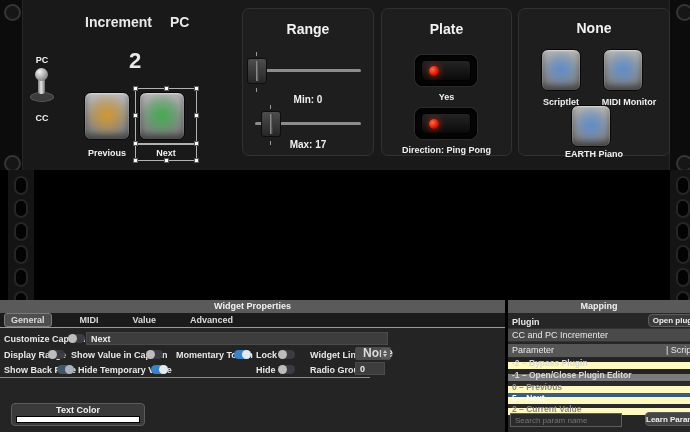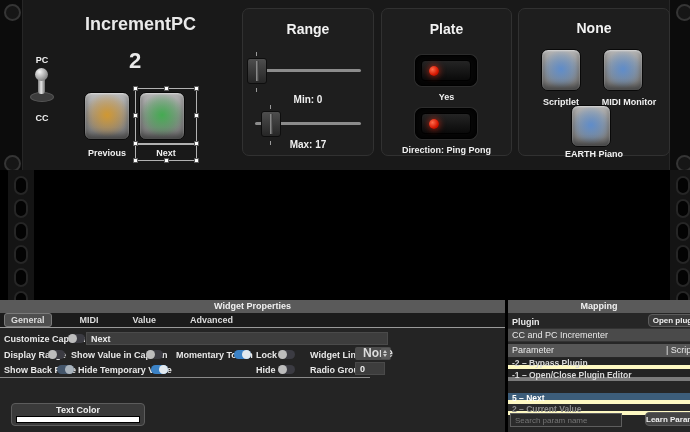--- a/index.html
+++ b/index.html
@@ -71,21 +71,21 @@
   .dropdown{ position:absolute; width:36px; height:13px; background:#4c4c4c; border-radius:2px; font-size:12px; font-weight:bold;
              color:#ddd; line-height:13px; padding-left:8px;}
   .dd-step{ position:absolute; right:1px; top:1px; bottom:1px; width:9px; background:#5a5a5a; border-radius:1px;}
   .dd-step::before{ content:""; position:absolute; left:2px; top:2px; border-left:2.5px solid transparent; border-right:2.5px solid transparent; border-bottom:3px solid #ccc;}
   .dd-step::after{ content:""; position:absolute; left:2px; bottom:2px; border-left:2.5px solid transparent; border-right:2.5px solid transparent; border-top:3px solid #ccc;}
 
   .btn{ position:absolute; background:#3a3a3a; border:1px solid #5c5c5c; border-radius:4px; color:#efefef;
         font-size:9px; font-weight:bold; text-align:center;}
 
   
-  .mrow{ position:absolute; left:0; right:0; height:11px; font-size:8.5px; font-weight:bold; line-height:11px; padding-left:4px; color:#d8d8d8; background:#232323; border-bottom:4px solid #fef9c3;}
+  .mrow{ position:absolute; left:0; right:0; height:11px; font-size:8.5px; font-weight:bold; line-height:11px; padding-left:4px; color:#d8d8d8; background:#232323; border-bottom:7px solid #fef9c3;}
   .mrow.dim{ color:#8a8a8a; background:#2b2b2b;}
   .mrow.sel{ color:#fff; background:#3c5d7a;}
   .subbar{ position:absolute; left:0; right:0; font-size:9px; font-weight:normal; }
 </style>
 </head>
 <body>
 
 <div class="screen">
 
   <div class="abs side-strip" style="left:0"></div>
@@ -107,21 +107,21 @@
   </div>
   <div class="abs rail" style="left:670px;">
     <div class="rail-slot"></div>
     <div class="rail-slot"></div>
     <div class="rail-slot"></div>
     <div class="rail-slot"></div>
     <div class="rail-slot"></div>
     <div class="rail-slot"></div>
   </div>
 
-  <div class="abs" style="left:85px; top:14px; display:flex; font-size:18px; font-weight:bold;">
+  <div class="abs" style="left:85px; top:14px; display:flex; gap:18px; font-size:14px; font-weight:bold;">
     <span>Increment</span>
     <span>PC</span>
   </div>
   <div class="abs" style="left:110px; top:48px; width:50px; text-align:center; font-size:22px; font-weight:bold;">2</div>
 
   <div class="small-cap" style="left:30px; top:55px; width:24px;">PC</div>
   <div>
     <div class="abs lever-base" style="left:30px; top:92px;"></div>
     <div class="abs lever-stem" style="left:38px; top:74px;"></div>
     <div class="abs lever-knob" style="left:35px; top:68px;"></div>
@@ -247,20 +247,21 @@
 
     <div class="subbar" style="top:28px; height:14px; background:#4a4a4a; border-top:1px solid #333; border-bottom:1px solid #333; line-height:13px; padding-left:4px;">CC and PC Incrementer</div>
 
     <div class="subbar" style="top:44px; height:13px; background:#565656; line-height:13px;">
       <span style="position:absolute; left:4px;">Parameter</span>
       <span style="position:absolute; left:158px; white-space:nowrap;">| Scriptlet</span>
     </div>
 
     <div class="mrow" style="top:58px;">-2 – Bypass Plugin</div>
     <div class="mrow" style="top:70px; border-bottom-color:#7a7a7a;">-1 – Open/Close Plugin Editor</div>
+    <div class="mrow dim" style="top:82px;">0 – Previous</div>
     <div class="mrow sel" style="top:93px;">5 – Next</div>
     <div class="mrow dim" style="top:104px;">2 – Current Value</div>
 
     <input class="tfield" style="left: 2px; top: 113px; width: 112px; height: 14px; background: rgb(43, 43, 43); border: 1px solid rgb(94, 94, 94); font-weight: normal; font-size: 8px; color: rgb(154, 154, 154);" placeholder="Search param name">
     <div class="btn" style="left:137px; top:112px; width:62px; height:14px; line-height:13px; font-size:8px; background:#454545; white-space:nowrap; overflow:hidden;">Learn Parameter</div>
   </div>
 
 </div>
 
 </body></html>

